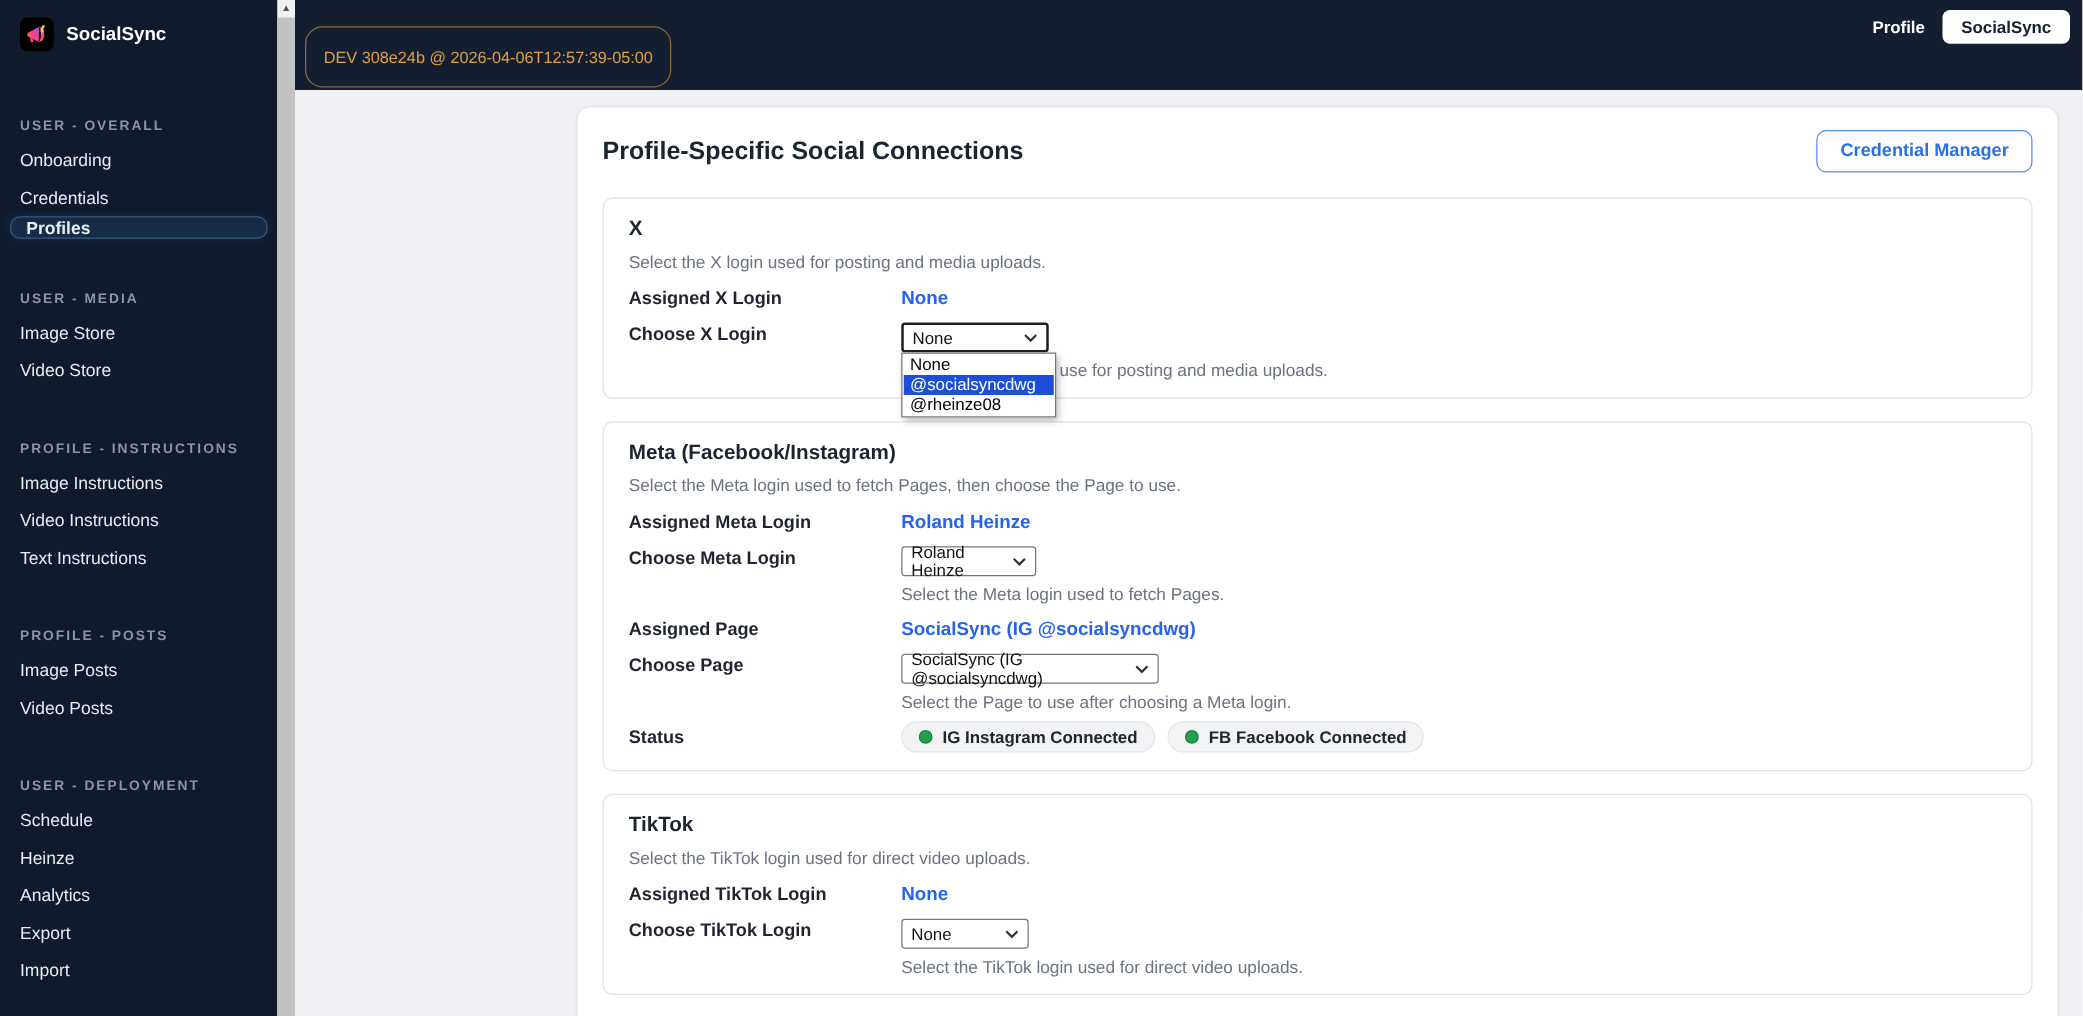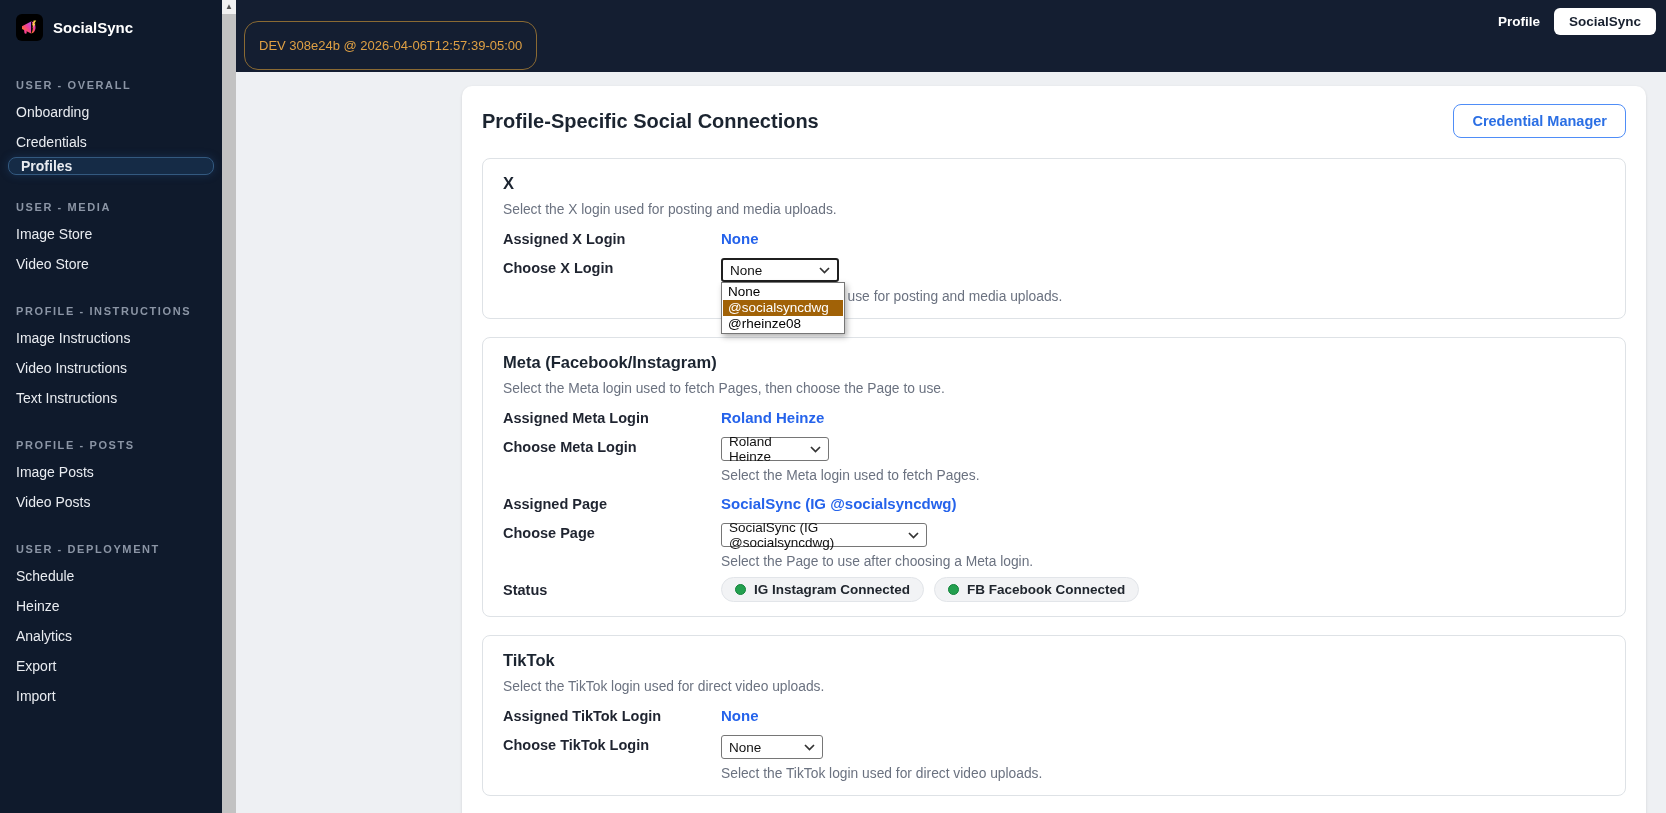--- a/index.html
+++ b/index.html
@@ -4,21 +4,21 @@
 <style>
   * { margin:0; padding:0; box-sizing:border-box; }
   html,body { width:1666px; height:813px; overflow:hidden; }
   body { position:relative; font-family:"Liberation Sans","DejaVu Sans",sans-serif; background:#eef0f3; }
 
   
   .sidebar { position:absolute; left:0; top:0; width:222px; height:813px; background:#0f1a2c; }
   .logo-row { display:flex; align-items:center; gap:10px; padding:14px 16px 12px; }
   .logo-box { width:27px; height:27px; background:#000; border-radius:6px; display:flex; align-items:center; justify-content:center; flex:none; }
   .app-name { color:#ffffff; font-weight:700; font-size:15px; }
-  .nav-section { margin-top:20px; }
+  .nav-section { margin-top:36px; }
   .nav-head { color:#8b95a5; font-size:11px; letter-spacing:1.6px; padding:6px 16px; font-weight:600; }
   .nav-item { color:#e9ecf1; font-size:14px; padding:7px 16px; cursor:pointer; }
   .nav-item.active { margin:0 8px; padding:0 12px; border:1px solid #33597f; background:#152b46; border-radius:8px; font-weight:700; box-shadow:0 0 8px rgba(40,90,150,.35); }
 
   
   .vscroll { position:absolute; left:222px; top:0; bottom:0; width:14px; background:#f1f1f1; }
   .vscroll .btn-up { height:14px; display:flex; align-items:center; justify-content:center; color:#555; font-size:8px; line-height:1; }
   .vscroll .thumb { position:absolute; top:14px; left:0; right:0; bottom:0; background:#c2c2c2; }
 
   
@@ -43,21 +43,21 @@
   .lbl { width:218px; flex:none; font-size:14.5px; font-weight:600; color:#1f2430; padding-top:2px; }
   .val-blue { font-size:15px; font-weight:700; color:#2563eb; }
   .helper { font-size:13.8px; color:#6b7280; margin-top:7px; }
 
   .sel-wrap { position:relative; width:max-content; }
   .selectbox { display:flex; align-items:center; justify-content:space-between; gap:6px; background:#fff; border:1px solid #767676; border-radius:3px; height:24px; padding:0 7px; font-size:13.5px; color:#111; cursor:pointer; }
   .selectbox.focused { border:2px solid #1f1f1f; }
   .chev { flex:none; display:flex; }
   .dropdown { position:absolute; top:24px; left:0; width:124px; background:#fff; border:1px solid #767676; box-shadow:2px 3px 6px rgba(0,0,0,.3); z-index:30; padding:1px; }
   .option { font-size:13.5px; padding:0 5px; height:16px; line-height:16px; color:#000; cursor:pointer; white-space:nowrap; }
-  .option.selected { background:#a16207; color:#fff; }
+  .option.selected { background:#1d4ed8; color:#fff; }
 
   .badges { display:flex; gap:10px; align-items:center; }
   .badge { display:inline-flex; align-items:center; gap:8px; background:#f2f3f5; border:1px solid #e2e5e9; border-radius:999px; padding:4px 13px; font-size:13.5px; font-weight:600; color:#20262e; }
   .dot { width:11px; height:11px; border-radius:50%; background:#23a04f; border:1.5px solid #12833a; flex:none; }
 </style>
 </head>
 <body>
 
 <div class="sidebar">
   <div class="logo-row">

